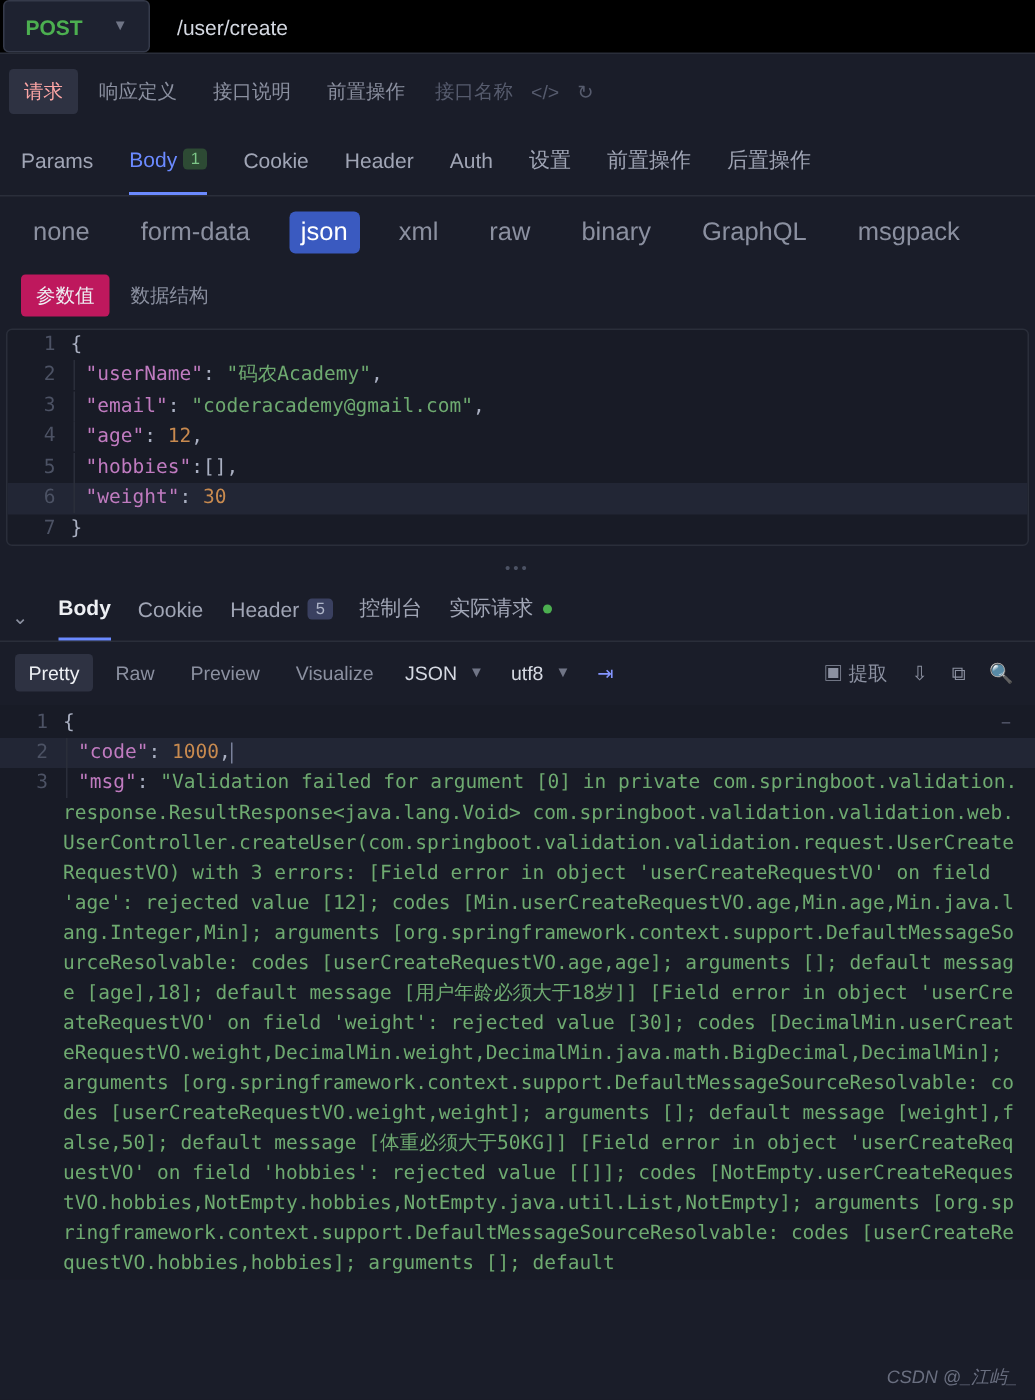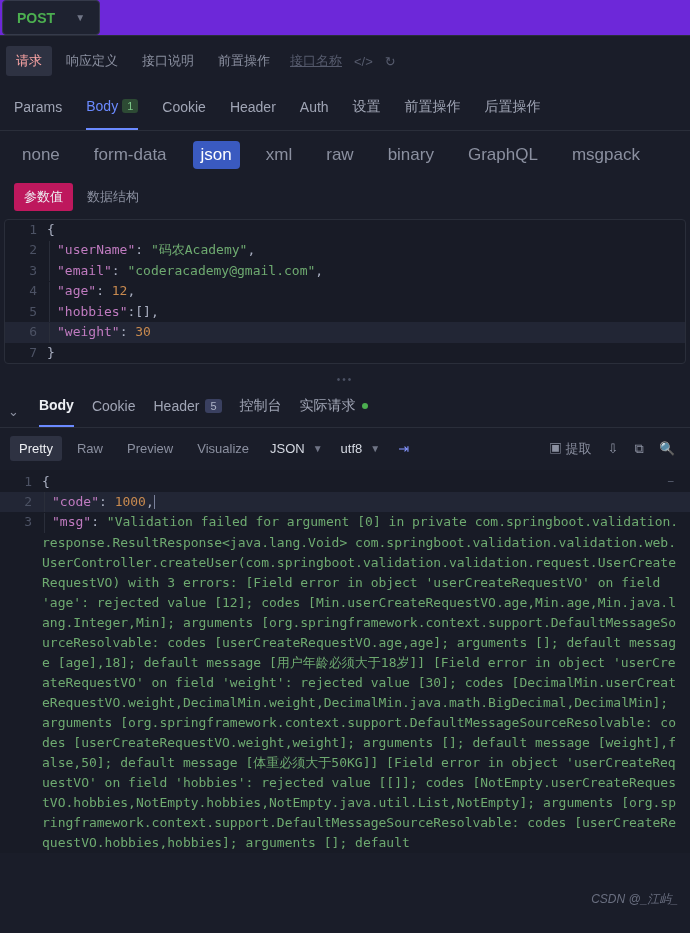--- a/index.html
+++ b/index.html
@@ -9,21 +9,21 @@
       font-family: -apple-system, BlinkMacSystemFont, "Segoe UI", sans-serif;
       font-size: 13px;
       width: 690px;
       height: 933px;
       overflow: hidden;
     }
     .top-bar {
       display: flex;
       align-items: center;
       height: 36px;
-      background: #6d28d9;
+      background: #000000;
       border-bottom: 1px solid #2a2e3a;
     }
     .method-select {
       display: flex;
       align-items: center;
       padding: 0 14px;
       height: 100%;
       background: #1e2230;
       border: 1px solid #353a4a;
       border-radius: 4px;
@@ -48,21 +48,21 @@
       gap: 4px;
     }
     .tab1 {
       padding: 6px 10px;
       color: #8b90a0;
       cursor: pointer;
       border-radius: 3px;
       font-size: 13px;
     }
     .tab1.active { background: #2e3242; color: #fca5a5; }
-    .placeholder-label { color: #565b6d; margin-left: 6px; text-decoration: underline; }
+    .placeholder-label { color: #565b6d; margin-left: 6px; }
     .icon-small { color: #565b6d; margin-left: 8px; cursor: pointer; }
     .tabs-row2 {
       display: flex;
       align-items: center;
       padding: 12px 14px 0;
       gap: 24px;
       border-bottom: 1px solid #2a2e3a;
     }
     .tab2 {
       color: #a0a5b5;
@@ -189,35 +189,36 @@
     .resp-code {
       background: #181b26;
       font-family: "SF Mono", Monaco, Consolas, monospace;
       font-size: 13px;
       line-height: 20px;
       padding-top: 2px;
     }
     .fold-icon { color: #565b6d; font-size: 11px; margin-left: 4px; }
     .watermark {
       position: fixed;
-      bottom: 25px;
+      bottom: 6px;
       right: 12px;
       color: #6a6f80;
       font-size: 12px;
       font-style: italic;
     }
   </style>
 </head>
 <body>
 
 <div class="top-bar">
   <div class="method-select">
     <span class="method-label">POST</span>
     <span class="chevron">▼</span>
   </div>
+  <input class="url-input" value="/user/create" style="">
 </div>
 
 <div class="tabs-row1">
   <div class="tab1 active">请求</div>
   <div class="tab1">响应定义</div>
   <div class="tab1">接口说明</div>
   <div class="tab1">前置操作</div>
   <span class="placeholder-label">接口名称</span>
   <span class="icon-small">&lt;/&gt;</span>
   <span class="icon-small">↻</span>

